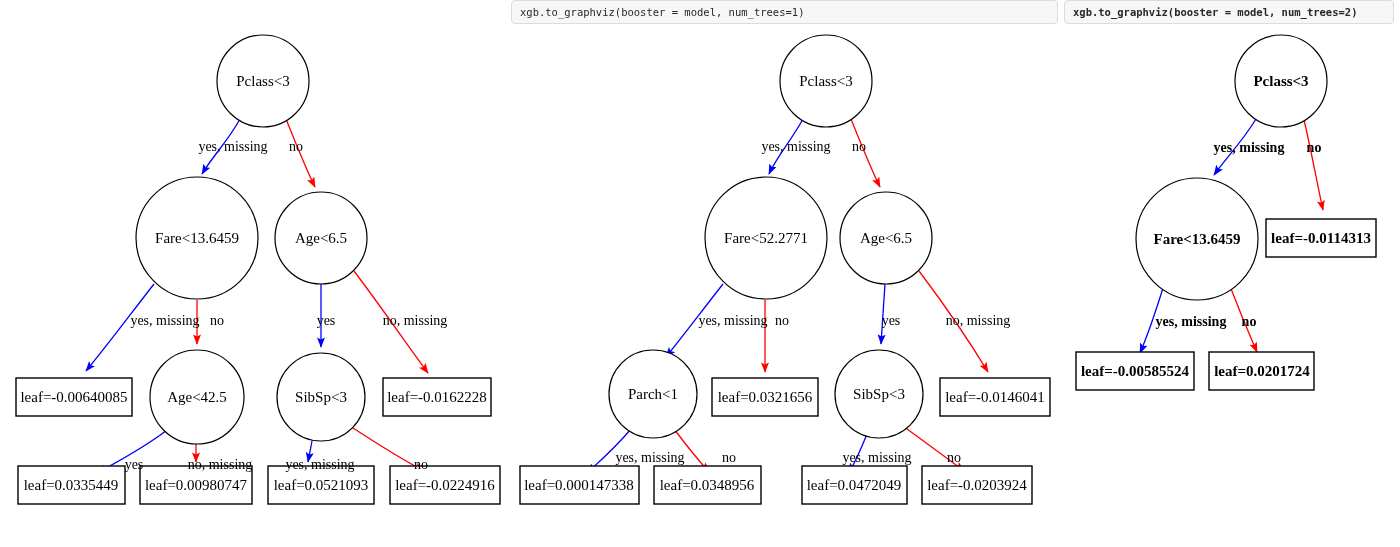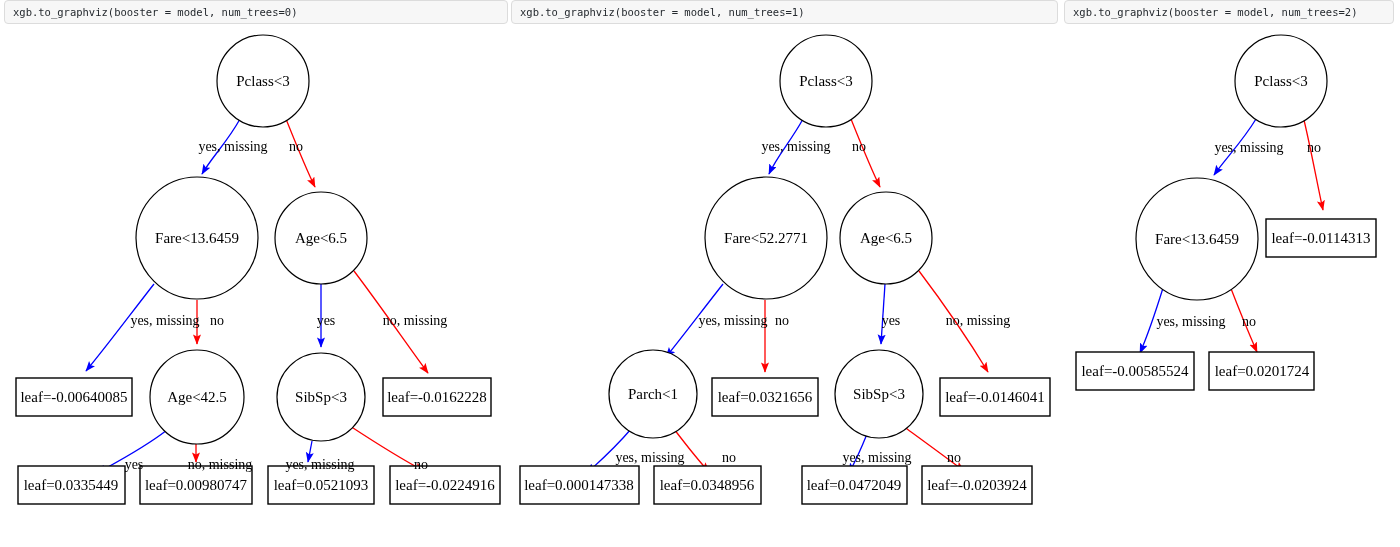--- a/index.html
+++ b/index.html
@@ -30,23 +30,20 @@
   .edge-label{font-size:14px;}
   .node-shape{fill:#ffffff;stroke:#000000;stroke-width:1.2;}
   .leaf-shape{fill:#ffffff;stroke:#000000;stroke-width:1.4;}
 </style>
 </head>
 <body>
 
 <div class="board">
 
   <div class="panel" style="left:4px;width:504px;height:547px;">
-    <div class="panel-header" style="width:504px;">
-      <span>xgb.to_graphviz(booster = model, num_trees=0)</span>
-    </div>
     <svg class="tree-canvas" width="504" height="520" viewBox="0 0 504 520">
       <defs>
         <marker id="ah-blue-0" markerWidth="9" markerHeight="9" refX="7.4" refY="3.1" orient="auto" markerUnits="strokeWidth">
           <path d="M0,0 L8,3.1 L0,6.2 L1.6,3.1 Z" fill="#0000ff"></path>
         </marker>
         <marker id="ah-red-0" markerWidth="9" markerHeight="9" refX="7.4" refY="3.1" orient="auto" markerUnits="strokeWidth">
           <path d="M0,0 L8,3.1 L0,6.2 L1.6,3.1 Z" fill="#ff0000"></path>
         </marker>
       </defs>
       <g>
@@ -157,21 +154,21 @@
         <text class="edge-label" x="380" y="301" text-anchor="middle">yes</text>
         <text class="edge-label" x="467" y="301" text-anchor="middle">no, missing</text>
         <text class="edge-label" x="139" y="438" text-anchor="middle">yes, missing</text>
         <text class="edge-label" x="218" y="438" text-anchor="middle">no</text>
         <text class="edge-label" x="366" y="438" text-anchor="middle">yes, missing</text>
         <text class="edge-label" x="443" y="438" text-anchor="middle">no</text>
       </g>
     </svg>
   </div>
 
-  <div class="panel" style="left:1064px;width:330px;height:547px;">
+  <div class="panel" style="left:1064px;width:330px;height:547px;font-weight:bold;">
     <div class="panel-header" style="width:330px;">
       <span>xgb.to_graphviz(booster = model, num_trees=2)</span>
     </div>
     <svg class="tree-canvas" width="330" height="420" viewBox="0 0 330 420">
       <defs>
         <marker id="ah-blue-2" markerWidth="9" markerHeight="9" refX="7.4" refY="3.1" orient="auto" markerUnits="strokeWidth">
           <path d="M0,0 L8,3.1 L0,6.2 L1.6,3.1 Z" fill="#0000ff"></path>
         </marker>
         <marker id="ah-red-2" markerWidth="9" markerHeight="9" refX="7.4" refY="3.1" orient="auto" markerUnits="strokeWidth">
           <path d="M0,0 L8,3.1 L0,6.2 L1.6,3.1 Z" fill="#ff0000"></path>

